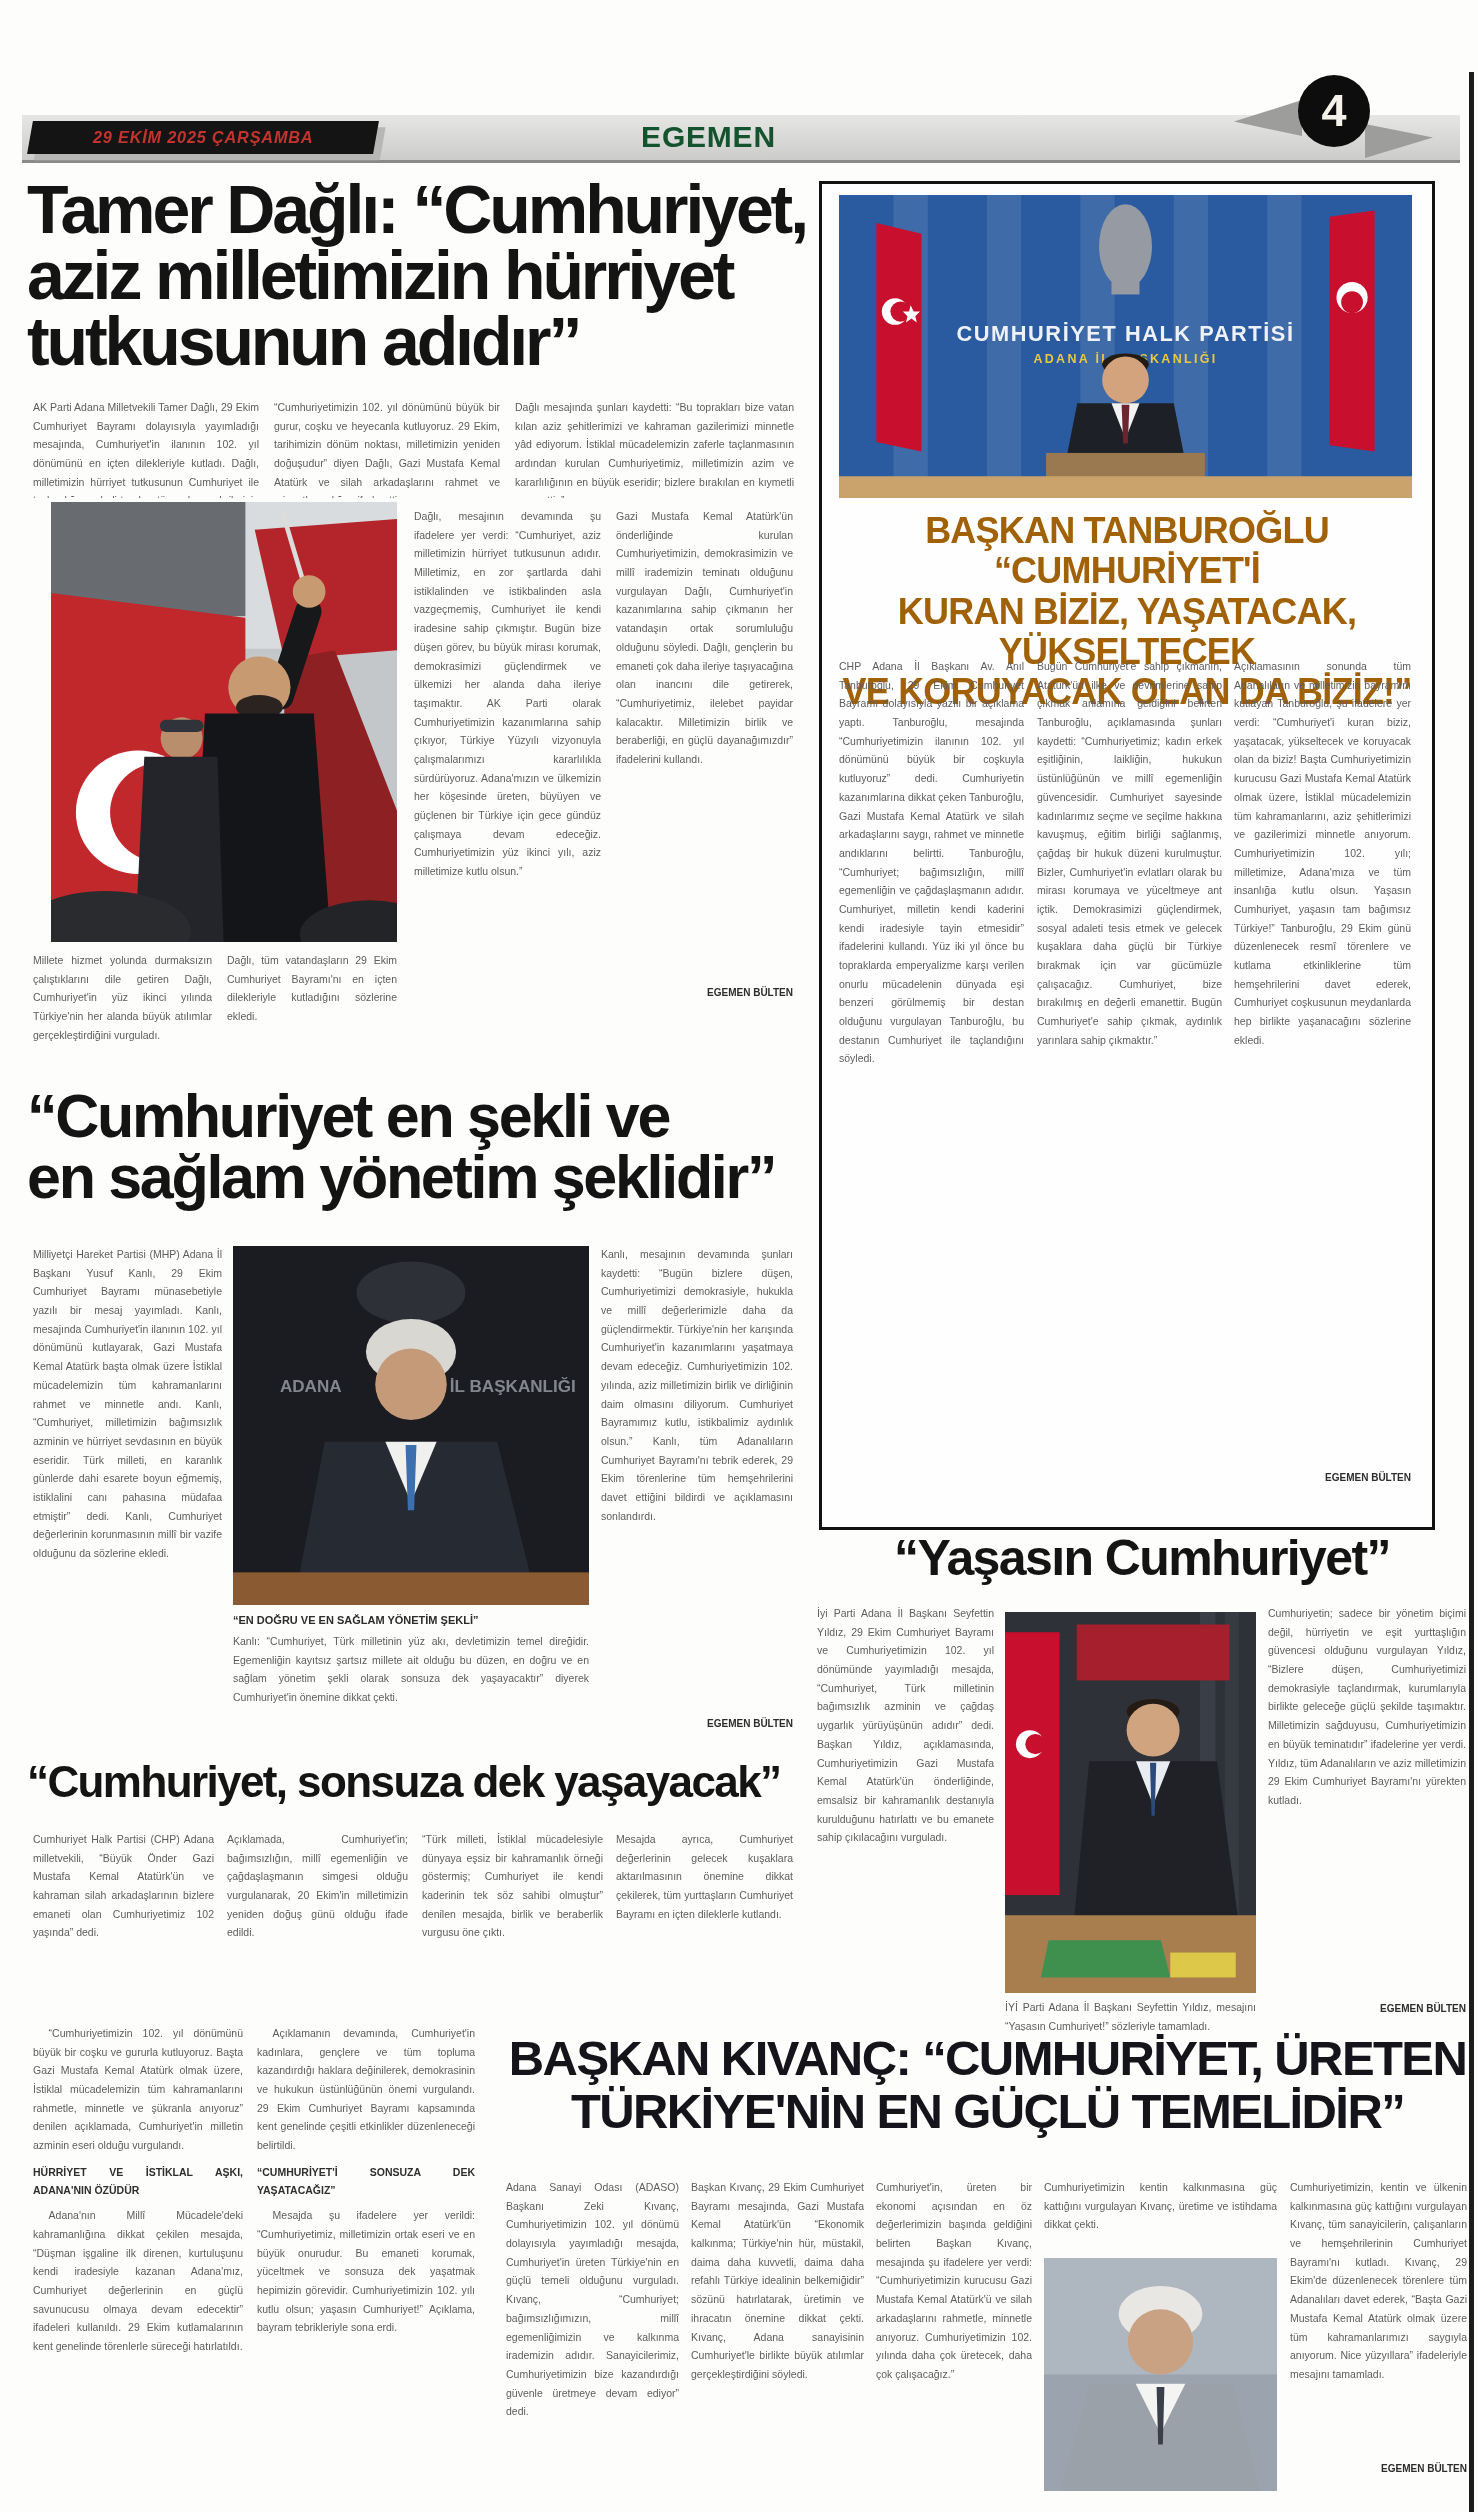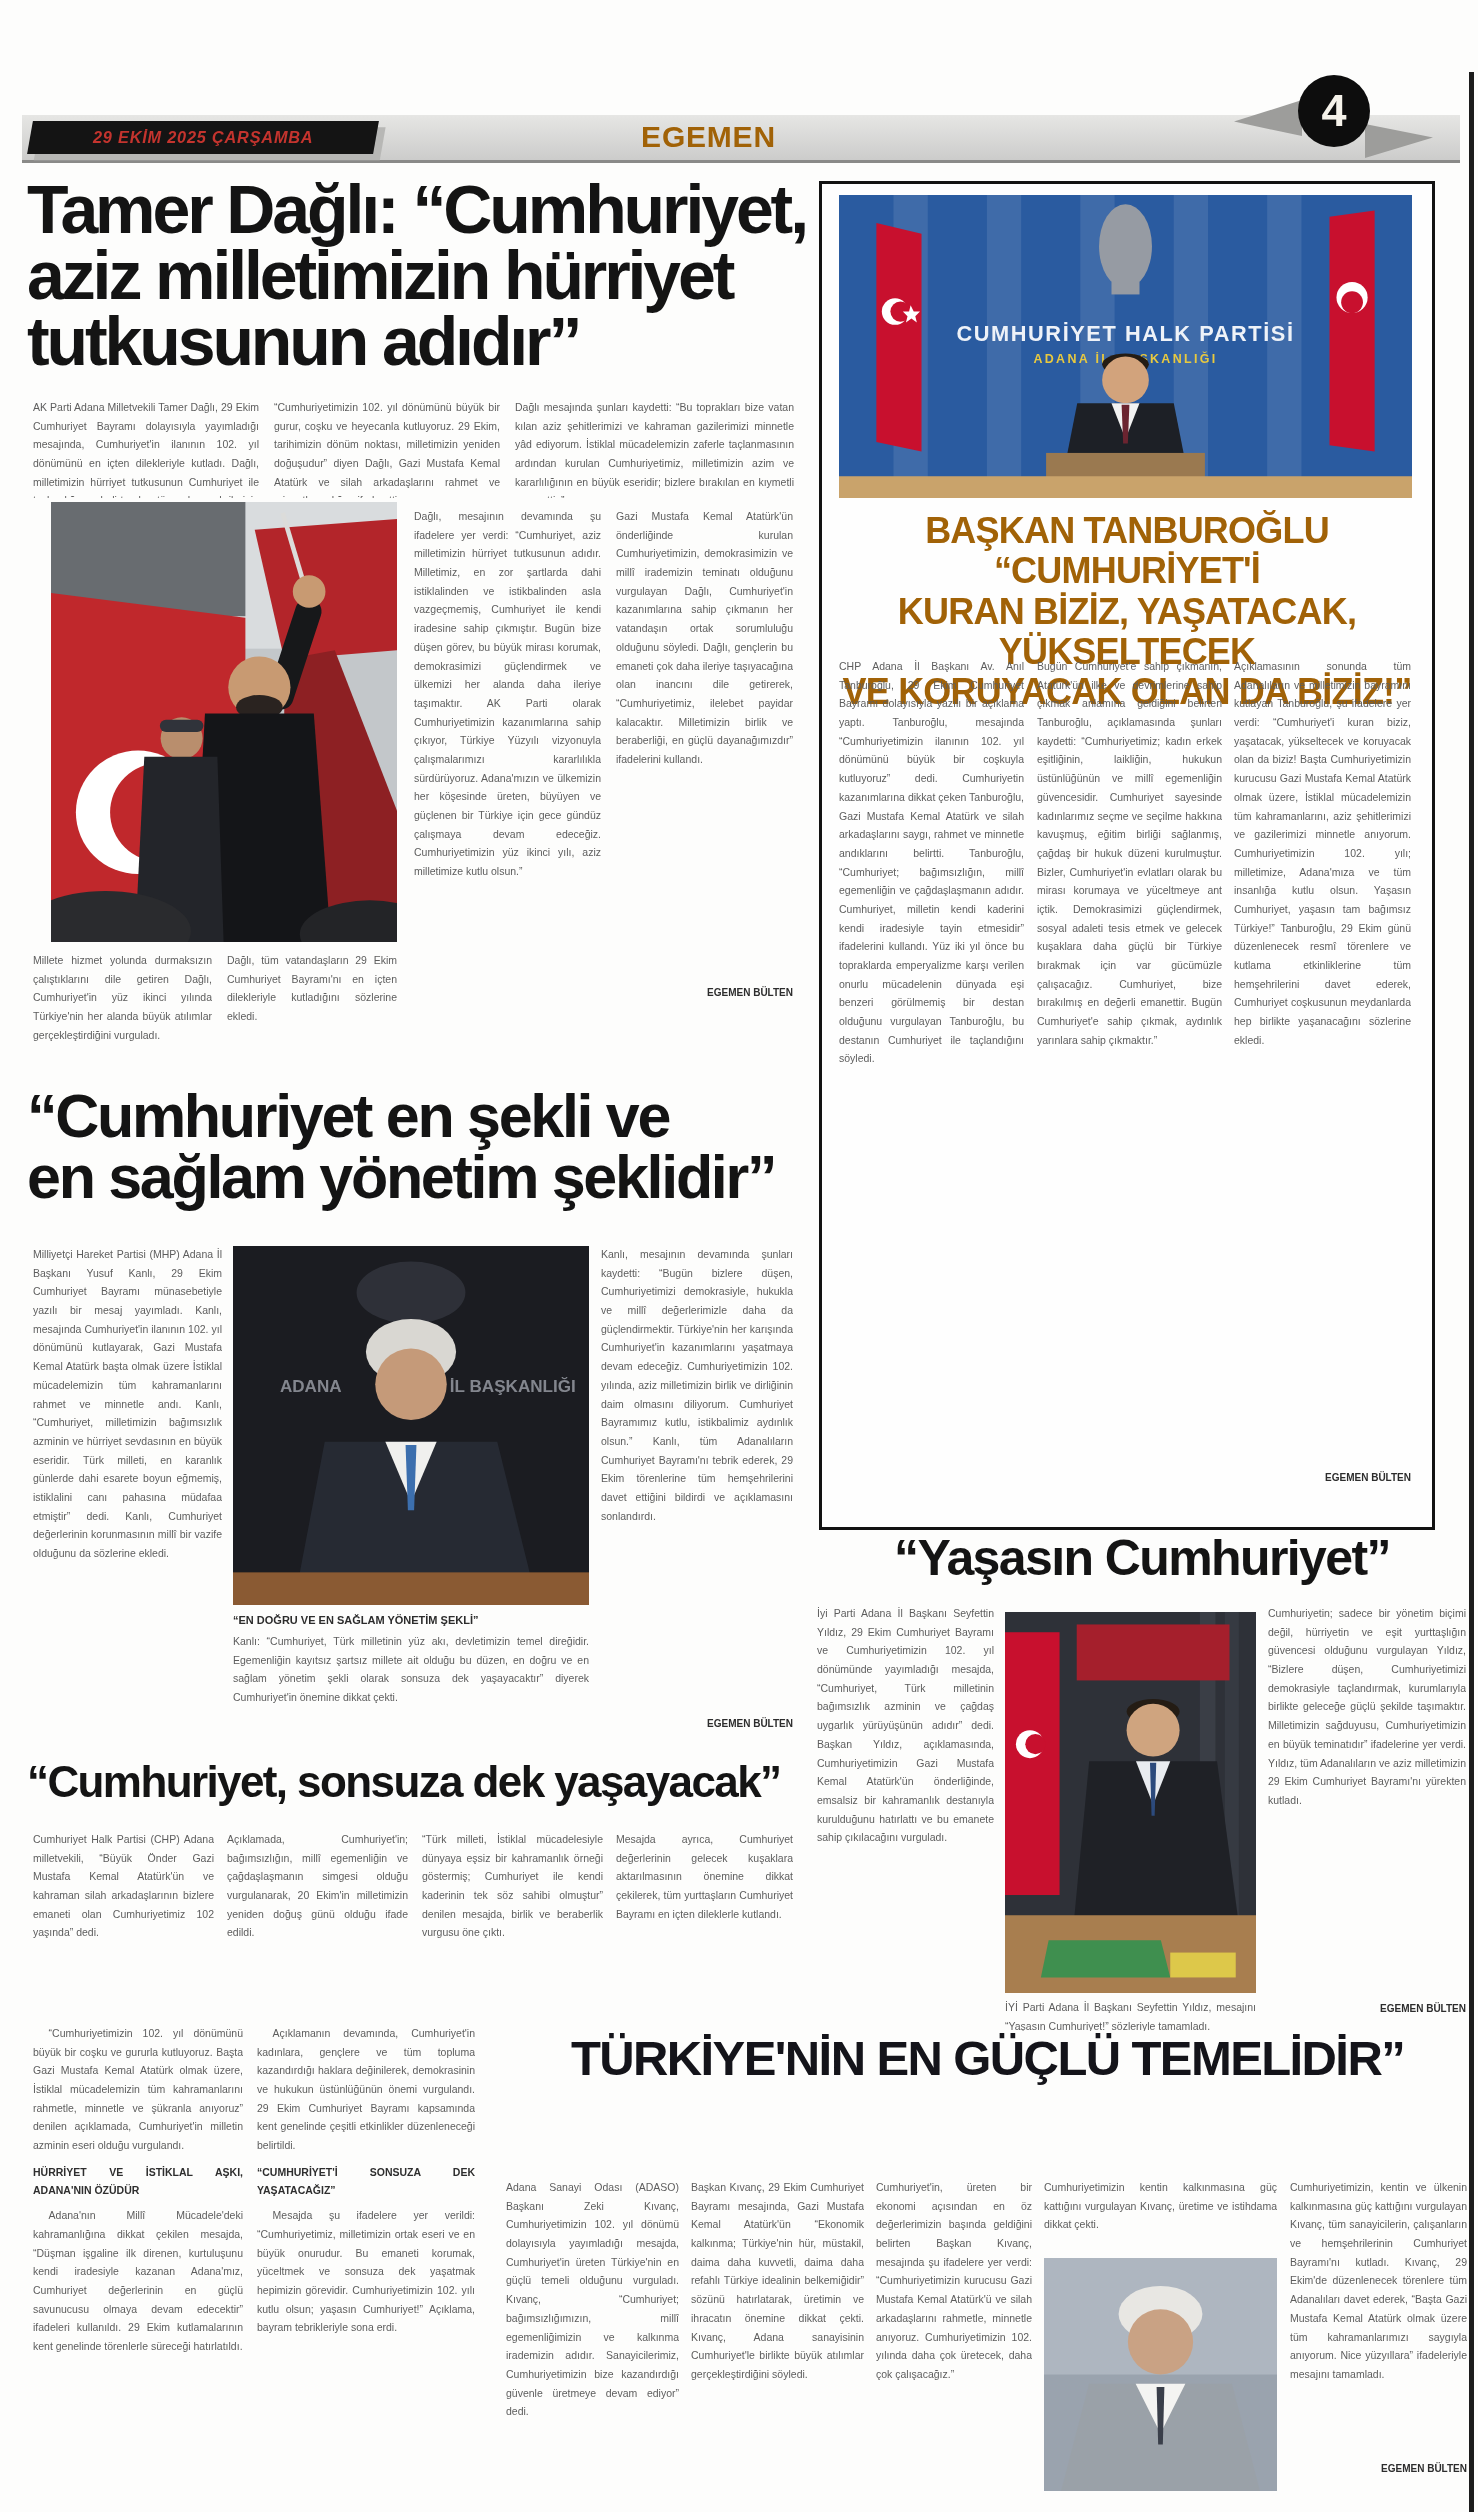--- a/index.html
+++ b/index.html
@@ -1,21 +1,21 @@
 <!DOCTYPE html>
 <html style="font-size:12.4px"><head>
 <meta charset="utf-8">
 <style>
   html,body{margin:0;padding:0;background:#ffffff;}
   .page{position:relative;width:1478px;height:2512px;background:#fdfdfc;font-family:"Liberation Sans",sans-serif;overflow:hidden;}
   
   .header-band{position:absolute;left:22px;top:115px;width:1438px;height:45px;background:linear-gradient(#e6e6e4,#cccccb);border-bottom:3.9px solid #8a8a88;}
   .date-strip{position:absolute;left:30px;top:121px;width:346px;height:33px;background:#141414;transform:skewX(-10deg);box-shadow:7.8px 6.2px 0 #b7b7b5;display:flex;align-items:center;justify-content:center;}
   .date-strip span{transform:skewX(10deg);color:#c4342e;font-weight:700;font-style:italic;font-size:16.3px;letter-spacing:0.8px;white-space:nowrap;}
-  .masthead{position:absolute;left:545px;top:120px;width:327px;text-align:center;font-size:30px;font-weight:700;color:#a16207;letter-spacing:0.8px;}
+  .masthead{position:absolute;left:545px;top:120px;width:327px;text-align:center;font-size:30px;font-weight:700;color:#14532d;letter-spacing:0.8px;}
   .page-circle{position:absolute;left:1298px;top:75px;width:72px;height:72px;border-radius:50%;background:#0d0d0d;color:#f5f2ea;display:flex;align-items:center;justify-content:center;font-size:45px;font-weight:700;}
   .wing{position:absolute;background:#9d9d9b;}
   .wing-left{left:1234px;top:100px;width:68px;height:36px;clip-path:polygon(0 60%,100% 0,100% 100%);}
   .wing-right{left:1365px;top:124px;width:68px;height:34px;clip-path:polygon(0 0,100% 40%,0 100%);}
   .page-edge{position:absolute;left:1469px;top:72px;width:5.4px;height:2441px;background:#1c1c1c;}
   
   .hl{position:absolute;font-weight:700;color:#141414;}
   .hl-a{left:27px;top:177px;width:786px;font-size:68px;line-height:0.97;letter-spacing:-3.1px;}
   .hl-c{left:27px;top:1086px;width:786px;font-size:61px;line-height:1.0;letter-spacing:-2.3px;}
   .hl-e{left:27px;top:1760px;width:786px;font-size:44px;line-height:1.0;letter-spacing:-1.6px;}
@@ -187,20 +187,21 @@
     <div class="col-subhead">HÜRRİYET VE İSTİKLAL AŞKI, ADANA'NIN ÖZÜDÜR</div>
     <div class="ind">Adana'nın Millî Mücadele'deki kahramanlığına dikkat çekilen mesajda, “Düşman işgaline ilk direnen, kurtuluşunu kendi iradesiyle kazanan Adana'mız, Cumhuriyet değerlerinin en güçlü savunucusu olmaya devam edecektir” ifadeleri kullanıldı. 29 Ekim kutlamalarının kent genelinde törenlerle süreceği hatırlatıldı.</div>
   </div>
   <div class="body-col" style="left:257px;top:2024px;width:218px;height:467px;">
     <div class="ind">Açıklamanın devamında, Cumhuriyet'in kadınlara, gençlere ve tüm topluma kazandırdığı haklara değinilerek, demokrasinin ve hukukun üstünlüğünün önemi vurgulandı. 29 Ekim Cumhuriyet Bayramı kapsamında kent genelinde çeşitli etkinlikler düzenleneceği belirtildi.</div>
     <div class="col-subhead">“CUMHURİYET'İ SONSUZA DEK YAŞATACAĞIZ”</div>
     <div class="ind">Mesajda şu ifadelere yer verildi: “Cumhuriyetimiz, milletimizin ortak eseri ve en büyük onurudur. Bu emaneti korumak, yüceltmek ve sonsuza dek yaşatmak hepimizin görevidir. Cumhuriyetimizin 102. yılı kutlu olsun; yaşasın Cumhuriyet!” Açıklama, bayram tebrikleriyle sona erdi.</div>
   </div>
 
   <div class="hl hl-f">
+    <div>BAŞKAN KIVANÇ: “CUMHURİYET, ÜRETEN</div>
     <div>TÜRKİYE'NİN EN GÜÇLÜ TEMELİDİR”</div>
   </div>
   <div class="body-col ind" style="left:506px;top:2178px;width:173px;height:315px;">Adana Sanayi Odası (ADASO) Başkanı Zeki Kıvanç, Cumhuriyetimizin 102. yıl dönümü dolayısıyla yayımladığı mesajda, Cumhuriyet'in üreten Türkiye'nin en güçlü temeli olduğunu vurguladı. Kıvanç, “Cumhuriyet; bağımsızlığımızın, millî egemenliğimizin ve kalkınma irademizin adıdır. Sanayicilerimiz, Cumhuriyetimizin bize kazandırdığı güvenle üretmeye devam ediyor” dedi.</div>
   <div class="body-col ind" style="left:691px;top:2178px;width:173px;height:315px;">Başkan Kıvanç, 29 Ekim Cumhuriyet Bayramı mesajında, Gazi Mustafa Kemal Atatürk'ün “Ekonomik kalkınma; Türkiye'nin hür, müstakil, daima daha kuvvetli, daima daha refahlı Türkiye idealinin belkemiğidir” sözünü hatırlatarak, üretimin ve ihracatın önemine dikkat çekti. Kıvanç, Adana sanayisinin Cumhuriyet'le birlikte büyük atılımlar gerçekleştirdiğini söyledi.</div>
   <div class="body-col ind" style="left:876px;top:2178px;width:156px;height:315px;">Cumhuriyet'in, üreten bir ekonomi açısından en öz değerlerimizin başında geldiğini belirten Başkan Kıvanç, mesajında şu ifadelere yer verdi: “Cumhuriyetimizin kurucusu Gazi Mustafa Kemal Atatürk'ü ve silah arkadaşlarını rahmetle, minnetle anıyoruz. Cumhuriyetimizin 102. yılında daha çok üretecek, daha çok çalışacağız.”</div>
   <div class="body-col" style="left:1044px;top:2178px;width:233px;height:74px;">Cumhuriyetimizin kentin kalkınmasına güç kattığını vurgulayan Kıvanç, üretime ve istihdama dikkat çekti.</div>
   <div class="photo" style="left:1044px;top:2258px;width:233px;height:233px;">
     <svg viewBox="0 0 300 300" preserveAspectRatio="none">
       <rect width="300" height="300" fill="#aeb6c0"></rect>
       <rect x="0" y="150" width="300" height="150" fill="#9aa3ae"></rect>

